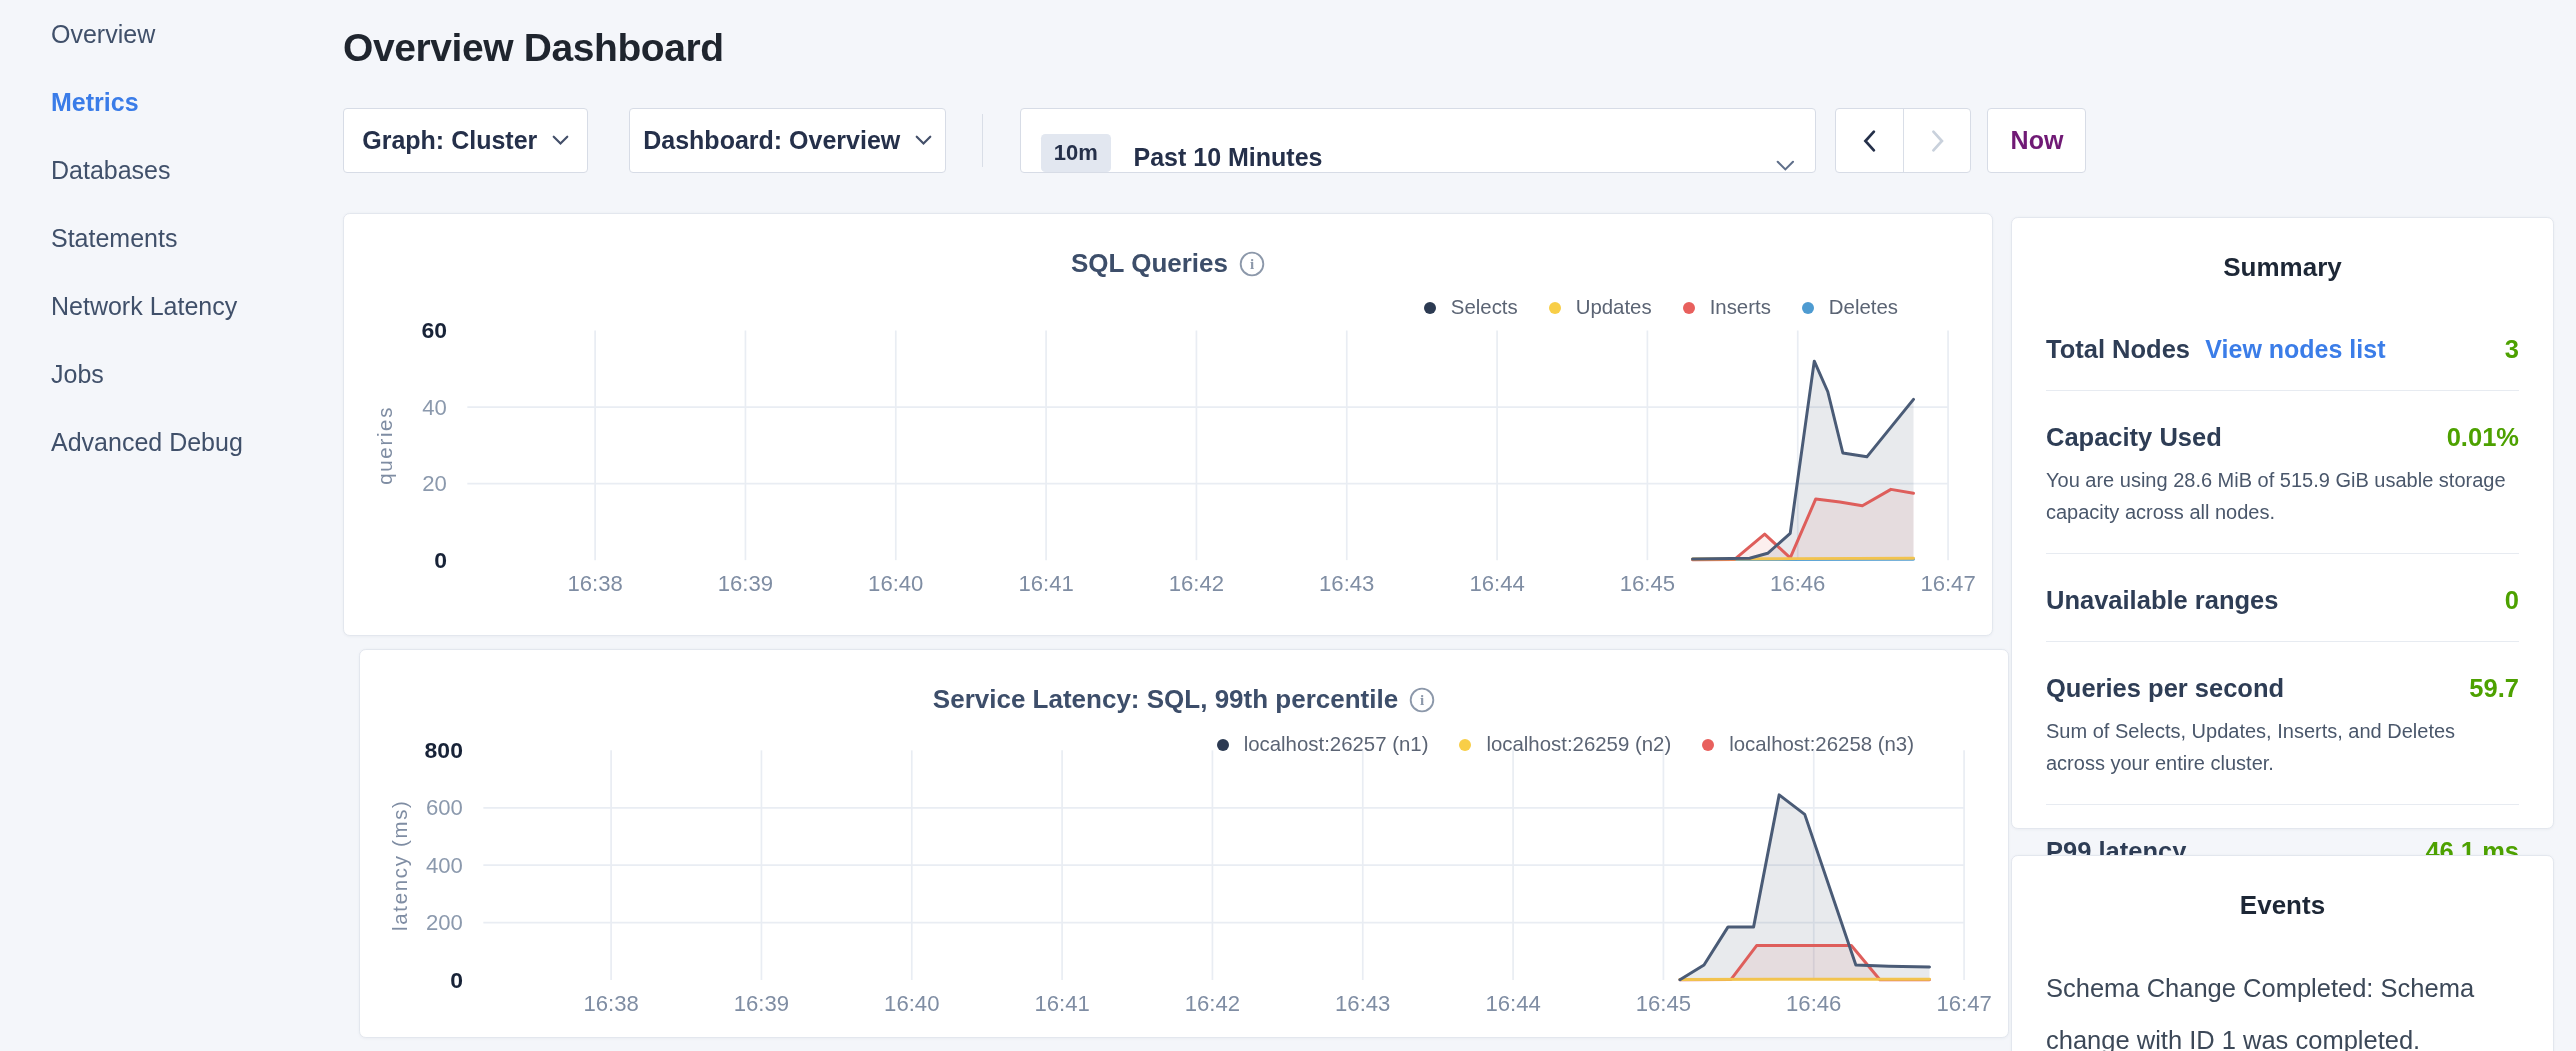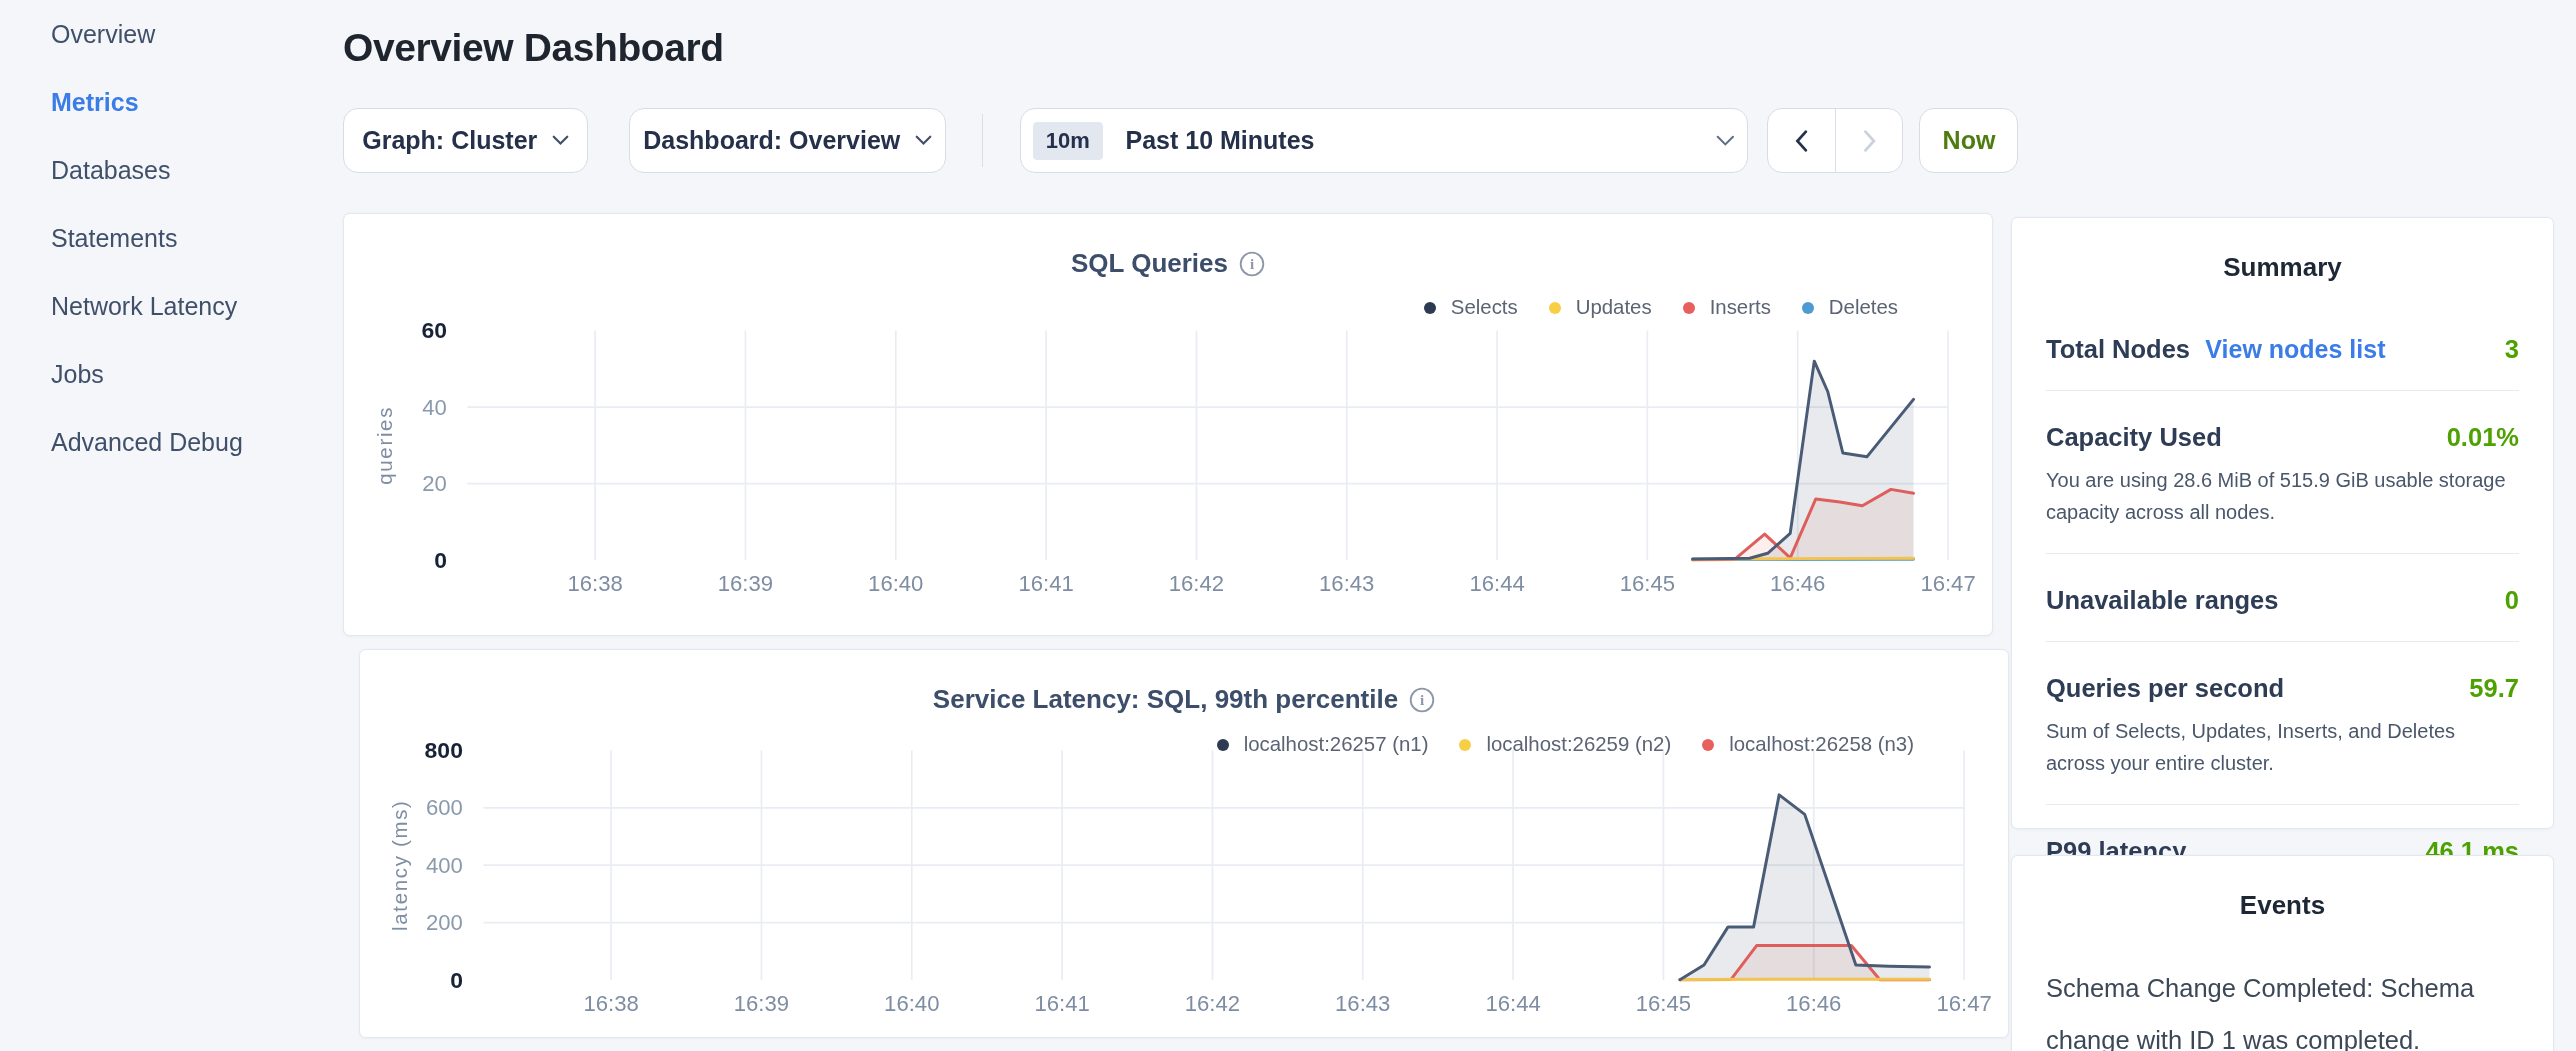--- a/index.html
+++ b/index.html
@@ -11,34 +11,34 @@
   .side-item { height:68px; display:flex; align-items:center; padding-left:23px;
                font-size:25px; font-weight:500; color:#40506a; cursor:pointer; }
   .side-item.active { color:#3a7ce8; font-weight:600; }
 
   
   .page-title { position:absolute; left:343px; top:25.5px; font-size:39px; font-weight:600;
                 color:#1f252e; letter-spacing:-0.4px; }
 
   
   .controls { position:absolute; left:343px; top:108px; height:65px; display:flex; align-items:center; }
-  .ctl-box { background:#fff; border:0.9px solid #d7dce6; border-radius:15px; height:65px;
+  .ctl-box { background:#fff; border:0.9px solid #d7dce6; border-radius:4px; height:65px;
              display:flex; align-items:center; justify-content:center; cursor:pointer; }
   .ctl-label { font-size:25px; font-weight:700; color:#25304a; }
   .dd-graph { width:245px; gap:14.5px; }
   .dd-dash  { width:317px; margin-left:41px; gap:14.5px; }
   .vdiv { width:0.9px; height:53px; background:#d9dee7; margin-left:36px; }
-  .timebox { width:728px; margin-left:37px; justify-content:flex-start; padding:0 12px; }
+  .timebox { width:796px; margin-left:37px; justify-content:flex-start; padding:0 20px;align-items:flex-end; }
   .time-badge { background:#e2e7f0; border-radius:4.3px; padding:6px 12.8px; font-size:22px;
                 font-weight:700; color:#25304a; margin-right:23px; }
   .time-label { font-size:25px; font-weight:700; color:#25304a; flex:1; }
   .navgroup { width:136px; margin-left:19.6px; padding:0; }
   .navbtn { flex:1; height:100%; display:flex; align-items:center; justify-content:center; cursor:pointer; }
   .navbtn + .navbtn { border-left:0.9px solid #d9dee7; }
-  .nowbtn { width:99px; margin-left:16px; font-size:25px; font-weight:600; color:#4d7c0f; }
+  .nowbtn { width:99px; margin-left:16px; font-size:25px; font-weight:600; color:#701a75; }
 
   
   .card { position:absolute; background:#fff; border:0.9px solid #e3e7ee; border-radius:6.8px;
           box-shadow:0 0.9px 2.6px rgba(60,70,90,0.05); }
   .chart-card-1 { left:343px; top:213px; width:1650px; height:423px; }
   .chart-card-2 { left:359px; top:649px; width:1650px; height:389px; }
 
   .chart-head { position:absolute; top:34px; left:0; right:0; display:flex; align-items:center;
                 justify-content:center; gap:11px; }
   .chart-title { font-size:26px; font-weight:700; color:#3d4e6a; }

